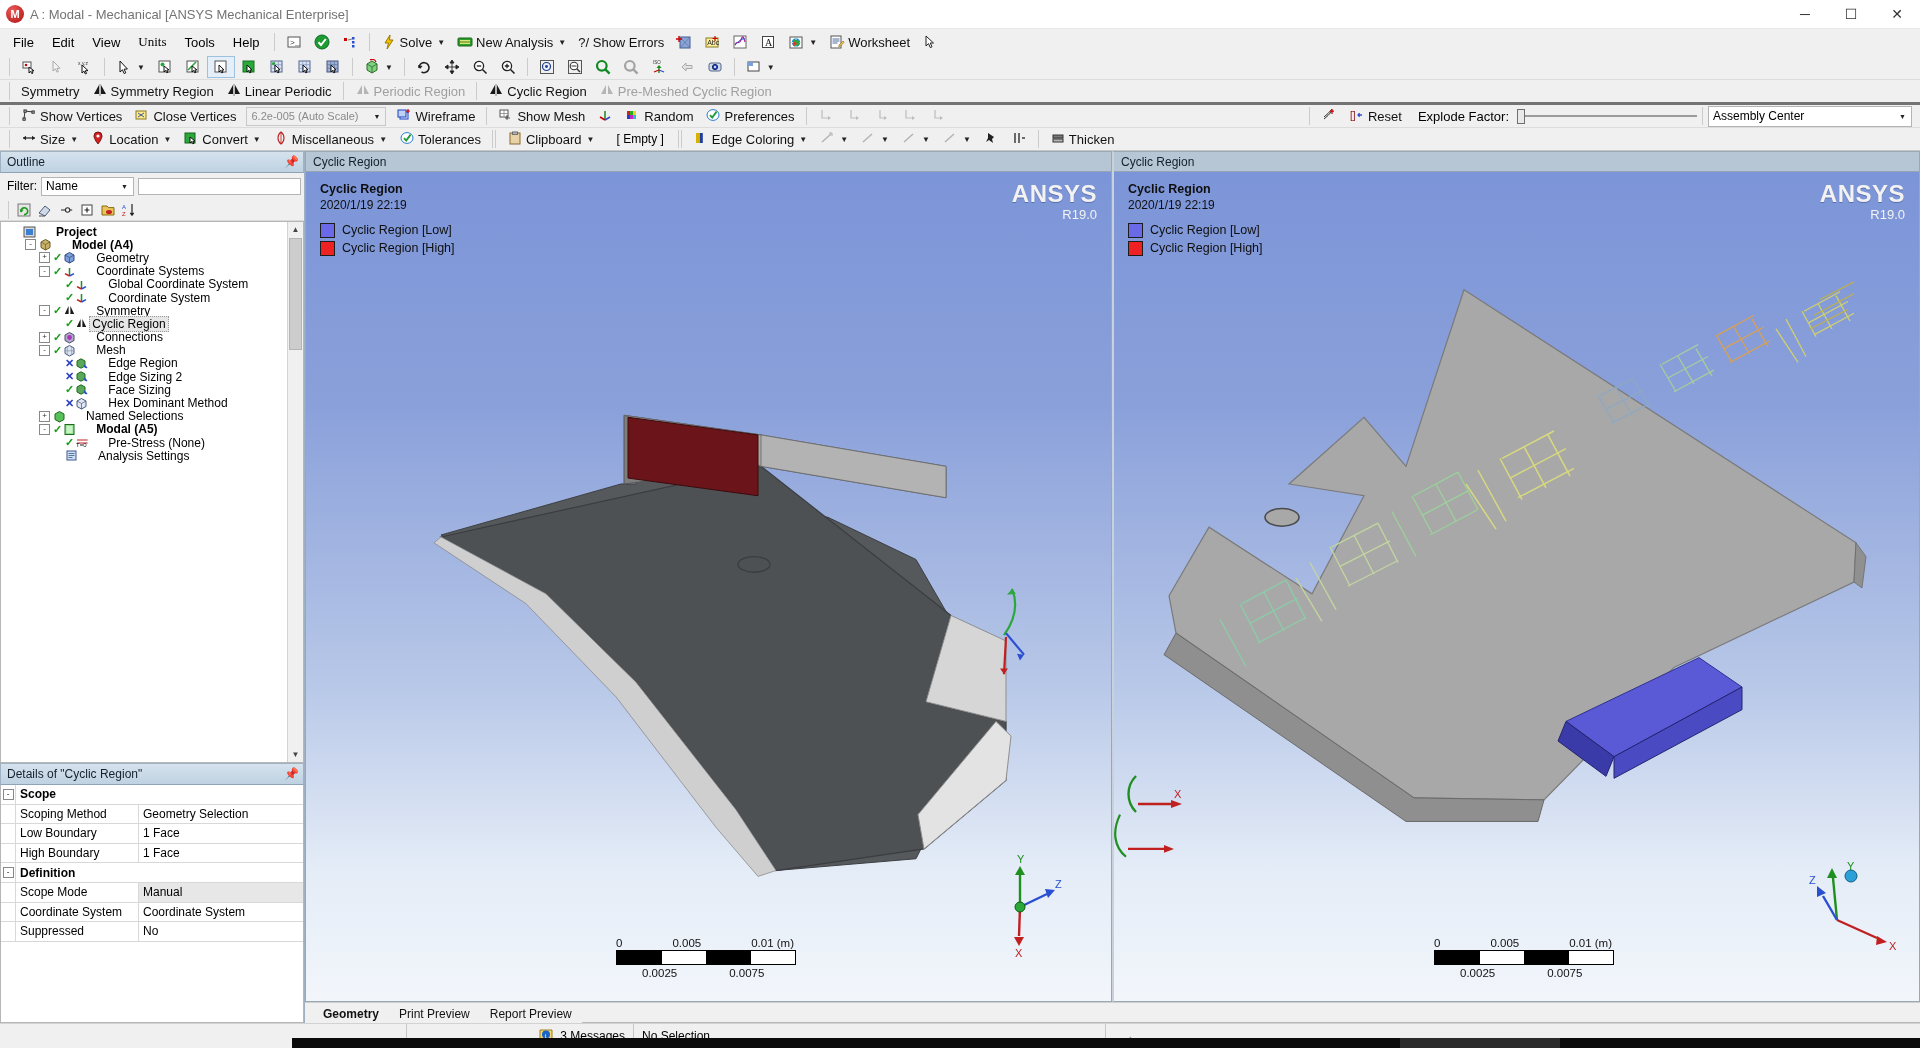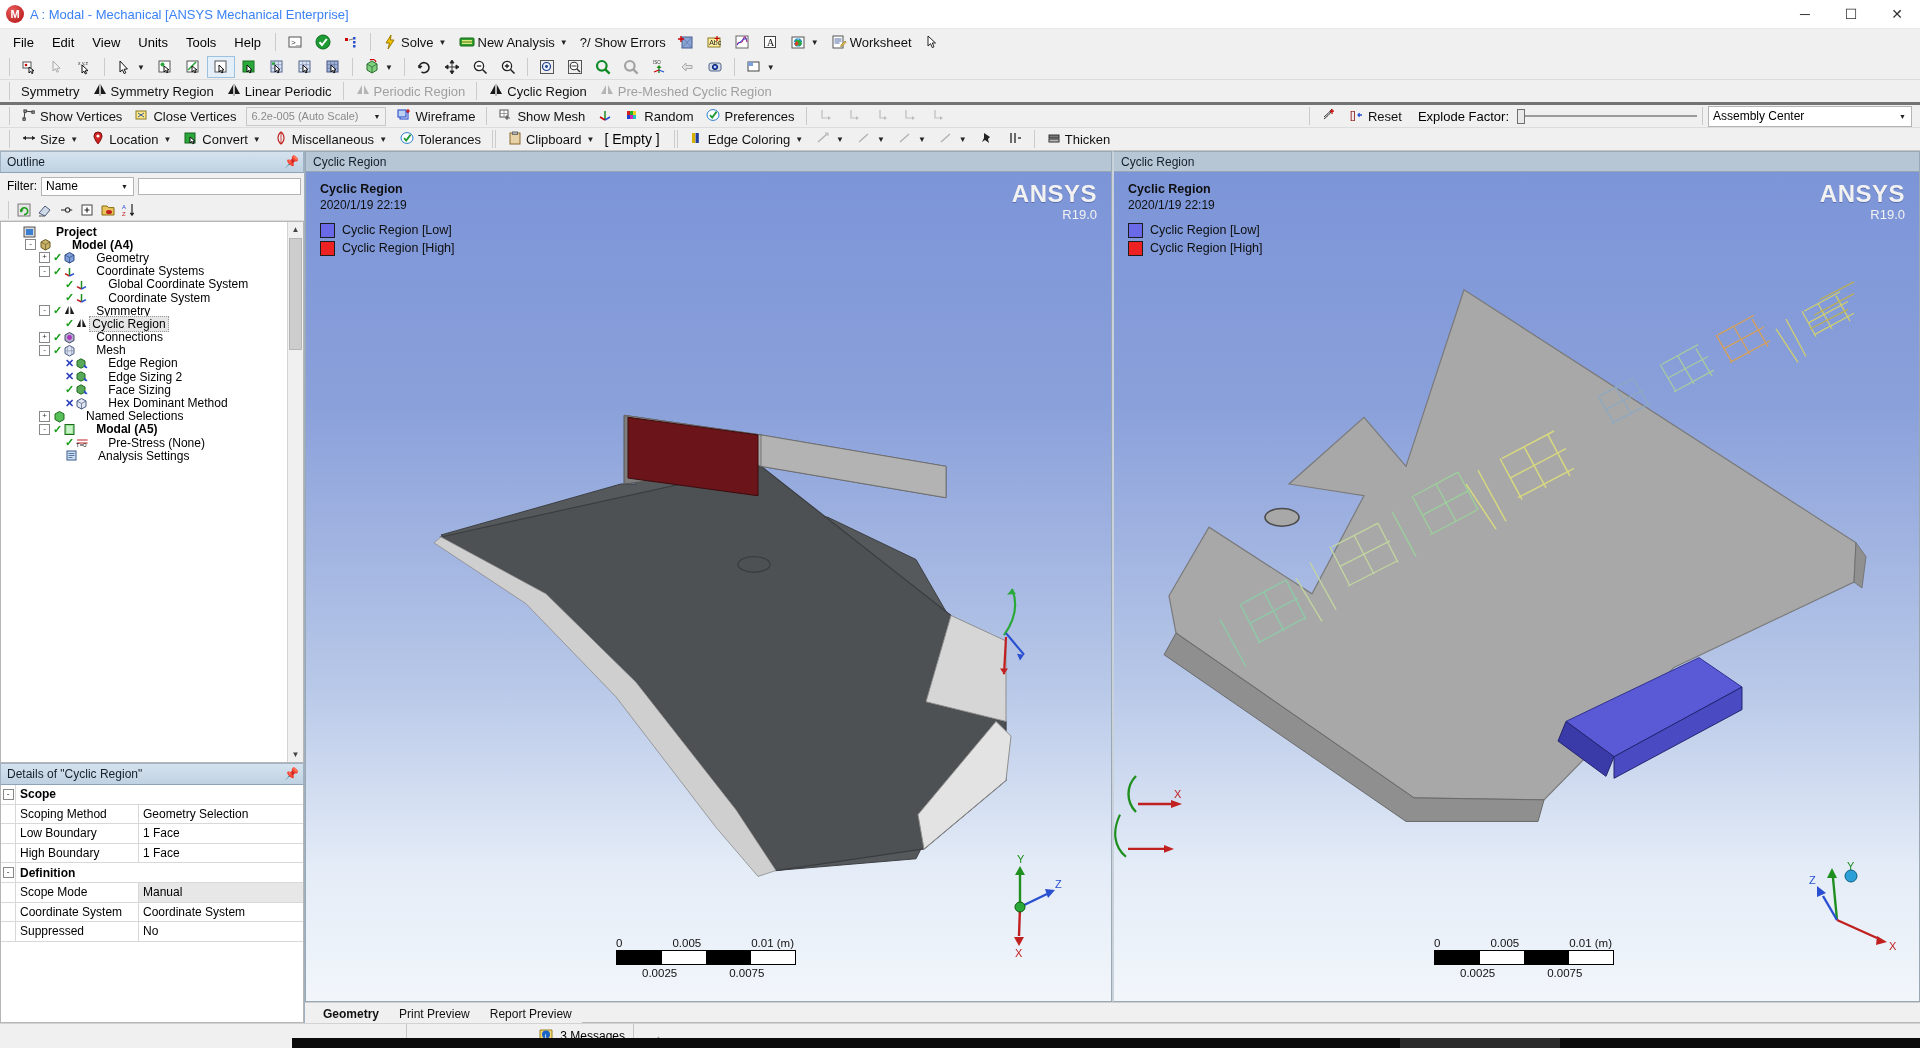--- a/index.html
+++ b/index.html
@@ -10,21 +10,21 @@
     -webkit-font-smoothing:antialiased;
   }
   .app{width:1920px;height:1048px;position:relative;display:flex;flex-direction:column;background:#f0f0f0;}
 
   
   .titlebar{height:28px;background:#ffffff;display:flex;align-items:center;flex:none;border-bottom:1px solid #e8e8e8;}
   .titlebar .tb-icon{width:18px;height:18px;margin-left:6px;margin-right:6px;border-radius:50%;
      background:radial-gradient(circle at 35% 30%,#e85a5a,#b21010);position:relative;flex:none;}
   .titlebar .tb-icon::after{content:"M";position:absolute;left:0;top:0;width:18px;height:18px;
      color:#fff;font-size:11px;font-weight:bold;text-align:center;line-height:18px;}
-  .titlebar .tb-title{font-size:13px;color:#3b82f6;}
+  .titlebar .tb-title{font-size:13px;color:#737373;}
   .titlebar .tb-spacer{flex:1;}
   .winbtn{width:46px;height:28px;display:flex;align-items:center;justify-content:center;font-size:14px;color:#333;}
   .sep-v{width:1px;height:18px;background:#cbcbcb;margin:0 5px;flex:none;}
 
   
   .tbrow{display:flex;align-items:center;flex:none;background:#f0f0f0;padding-left:4px;}
   .tbrow.r1{height:26px;}
   .tbrow.r2{height:24px;}
   .tbrow.r3{height:22px;border-top:1px solid #dcdcdc;}
   .tbrow.r4{height:22px;border-top:3px solid #737373;}
@@ -145,21 +145,21 @@
     <div class="tb-spacer"></div>
     <div class="winbtn">─</div>
     <div class="winbtn">☐</div>
     <div class="winbtn close">✕</div>
   </div>
 
   <div class="tbrow r1">
     <div class="mi" style="padding:3px 9px;">File</div>
     <div class="mi" style="padding:3px 9px;">Edit</div>
     <div class="mi" style="padding:3px 9px;">View</div>
-    <div class="mi" style="padding:3px 9px;">Units</div>
+    <div class="mi" style="padding:3px 9px;font-family:Liberation Serif, serif;">Units</div>
     <div class="mi" style="padding:3px 9px;">Tools</div>
     <div class="mi" style="padding:3px 9px;">Help</div>
     <div class="sep-v"></div>
 
     <div class="tbtn">
       <span class="ico">
           <svg width="16" height="16">
             <rect x="2" y="3" width="12" height="10" fill="#fff" stroke="#555"></rect>
             <text x="4" y="11" font-size="8" fill="#333" font-family="Liberation Mono,monospace">&gt;_</text>
           </svg>
@@ -759,21 +759,21 @@
     <div class="tbtn">
       <span class="ico">
           <svg width="16" height="14">
             <rect x="3" y="2" width="10" height="11" fill="#e8d2a8" stroke="#8a6a30"></rect>
             <rect x="5.5" y="1" width="5" height="2.4" fill="#bdbdbd" stroke="#6a6a6a"></rect>
           </svg>
         </span>
       <span>Clipboard</span>
       <span class="caret">▼</span>
     </div>
-    <span style="margin-left:4px;font-size:14px;">[ Empty ]</span>
+    <span style="margin-left:16px;font-size:12px;">[ Empty ]</span>
     <div class="sep-v" style="margin-left:14px"></div>
       <div class="sep-v" style="margin-left:-3px"></div>
     <div class="tbtn">
       <span class="ico">
           <svg width="16" height="14">
             <rect x="3" y="2" width="3.2" height="10" fill="#d8b000"></rect>
             <rect x="6.6" y="2" width="3.2" height="10" fill="#1f3f9f"></rect>
           </svg>
         </span>
       <span>Edge Coloring</span>
@@ -1383,20 +1383,21 @@
     <div class="sbcell sb-msg">
       <span class="ico">
           <svg width="16" height="16">
             <path d="M2 2 h12 v9 h-7 l-4 4 v-4 h-1 z" fill="#f5d76e" stroke="#9a8020"></path>
             <circle cx="8" cy="6.5" r="4" fill="#1c63c8"></circle>
             <text x="6.7" y="9.5" font-size="7" fill="#fff" font-family="Liberation Serif,serif">i</text>
           </svg>
         </span>
       <span>3 Messages</span>
     </div>
+    <div class="sbcell sb-sel">No Selection</div>
     <div class="sbcell sb-grip">
       <svg width="14" height="14">
           <path d="M13 3 L3 13 M13 7 L7 13 M13 11 L11 13" stroke="#9a9a9a" stroke-width="1.2"></path>
         </svg>
     </div>
   </div>
 
   <div class="taskbar">
     <div class="tb-left"></div>
     <div class="tb-mid"></div>

